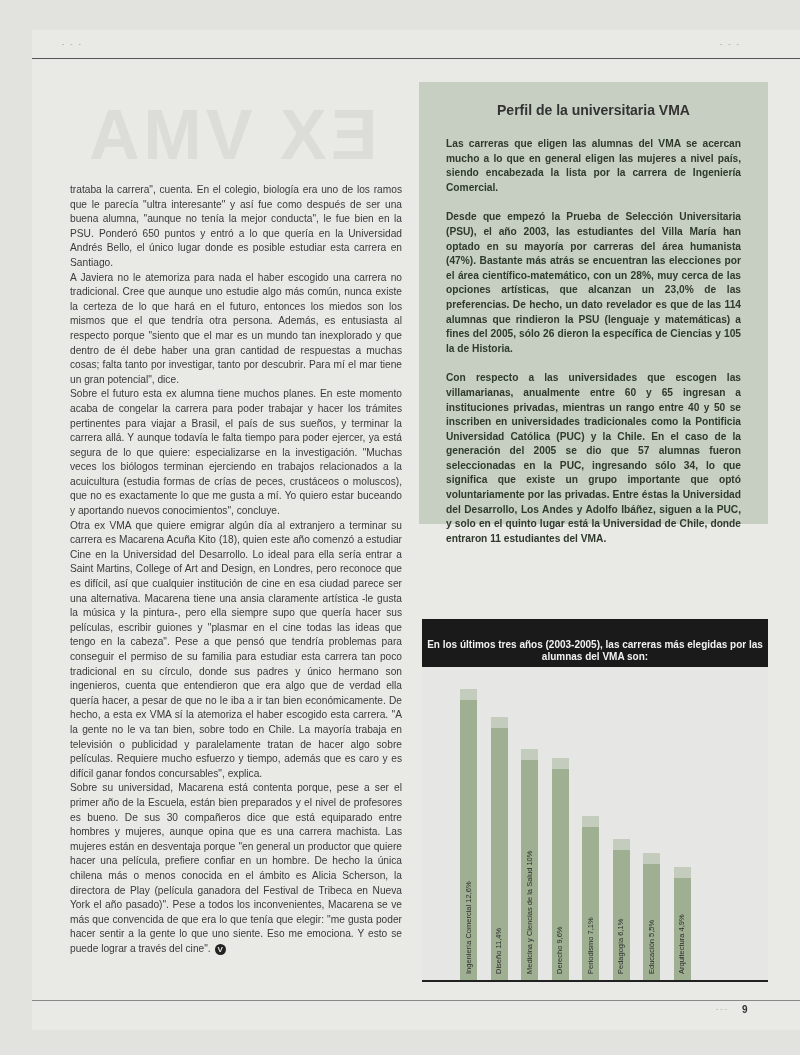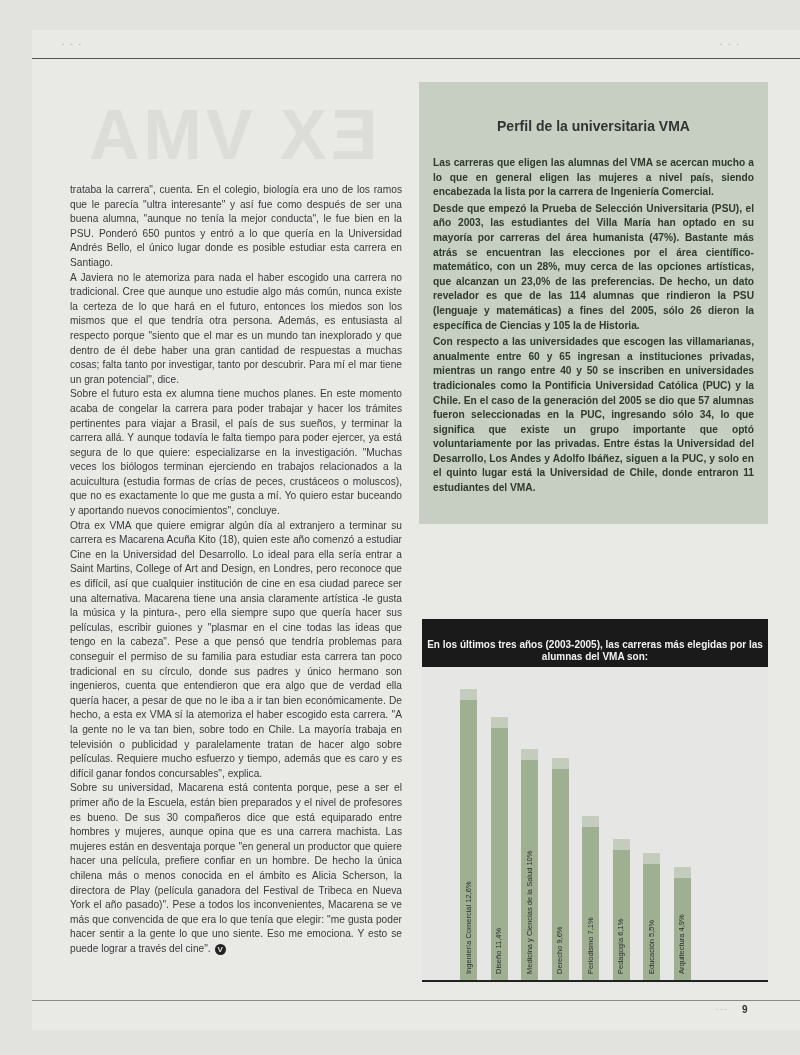--- a/index.html
+++ b/index.html
@@ -6,23 +6,23 @@
   body{width:800px;height:1055px;background:#e2e2de;position:relative;overflow:hidden;font-family:"Liberation Sans",sans-serif;}
   .page{position:absolute;left:32px;top:30px;width:768px;height:1000px;background:#e9e9e6;}
   .top-rule{position:absolute;left:32px;top:58px;width:768px;height:1px;background:#555;}
   .top-mark{position:absolute;left:62px;top:40px;font-size:7px;color:#999;letter-spacing:2px;}
   .top-mark-r{position:absolute;left:720px;top:40px;font-size:7px;color:#999;letter-spacing:2px;}
   .ghost{position:absolute;left:85px;top:95px;font-size:70px;font-weight:bold;color:#dcdcd8;letter-spacing:4px;transform:scaleX(-1);}
   .left-col{position:absolute;left:70px;top:183px;width:332px;font-size:10.2px;line-height:14.6px;color:#3a3a3a;text-align:justify;}
   .left-col p{margin:0;}
   .vma-logo{display:inline-block;width:11px;height:11px;border-radius:50%;background:#222;color:#e9e9e6;font-size:8px;font-weight:bold;line-height:11px;text-align:center;vertical-align:middle;margin-left:4px;}
   .box{position:absolute;left:419px;top:82px;width:349px;height:442px;background:#c6cfc2;}
-  .box h2{margin:16px;padding-top:20px;text-align:center;font-size:14px;color:#333;font-weight:bold;}
+  .box h2{margin:0;padding-top:20px;text-align:center;font-size:14px;color:#333;font-weight:bold;}
   .box .body{padding:4px 12px 0 12px;font-size:10.2px;line-height:14.6px;color:#2f3a2c;text-align:justify;font-weight:bold;}
-  .box .body p{margin:2px;}
+  .box .body p{margin:15px;}
   .chart-wrap{position:absolute;left:422px;top:619px;width:346px;height:352px;}
   .chart-title{background:#1a1a1a;color:#f2f2f2;font-size:10px;font-weight:bold;text-align:center;line-height:12px;padding:20px 4px 4px;}
   .chart-area{position:relative;width:346px;height:315px;background:#e6e6e4;}
   .chart-base{position:absolute;left:0;bottom:0;width:346px;height:2px;background:#222;}
   .bar{position:absolute;background:#9eaf92;}
   .bar-cap{position:absolute;left:0;top:0;width:100%;height:11px;background:#c3ccbd;}
   .bar-label{position:absolute;left:50%;bottom:6px;transform-origin:left bottom;transform:rotate(-90deg) translateY(100%);white-space:nowrap;font-size:7.5px;color:#2c2c2c;margin-left:-5px;}
   .footer-rule{position:absolute;left:32px;top:1000px;width:768px;height:1px;background:#888;}
   .page-num{position:absolute;left:742px;top:1004px;font-size:10px;font-weight:bold;color:#333;}
   .page-num-pre{position:absolute;left:716px;top:1005px;font-size:7px;color:#aaa;}

